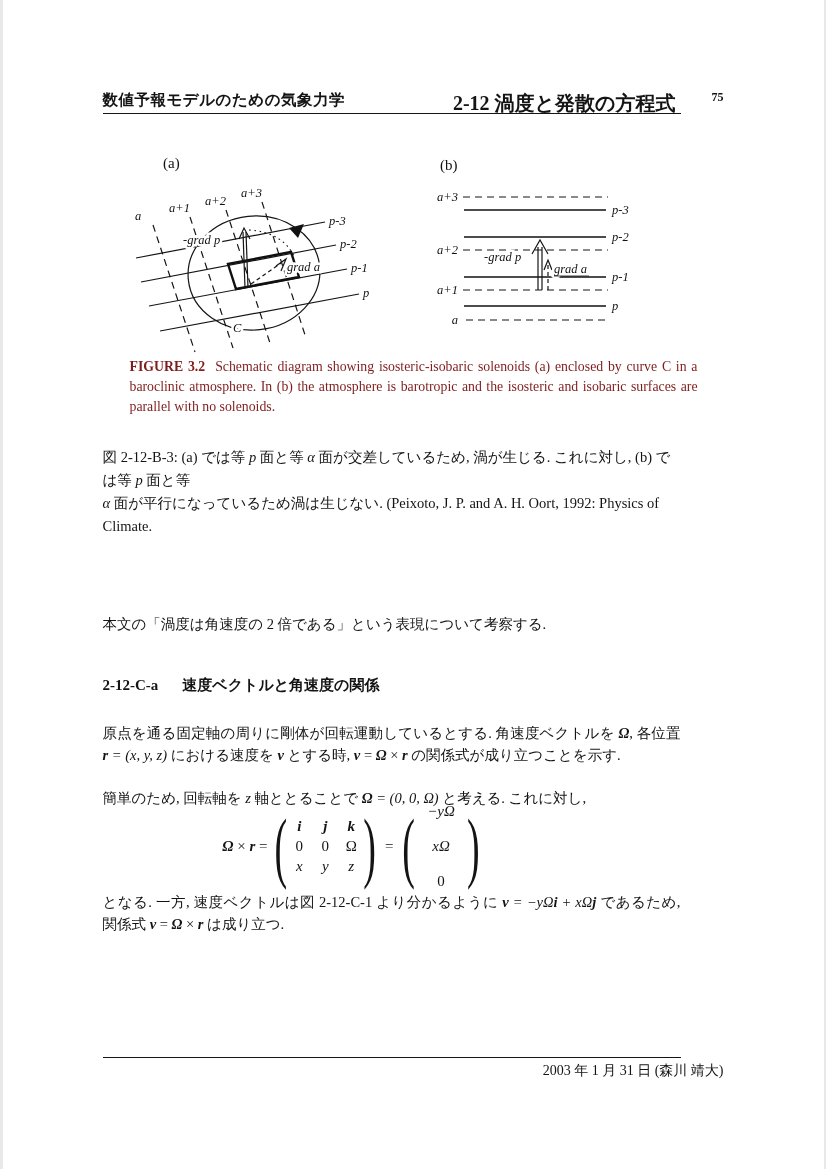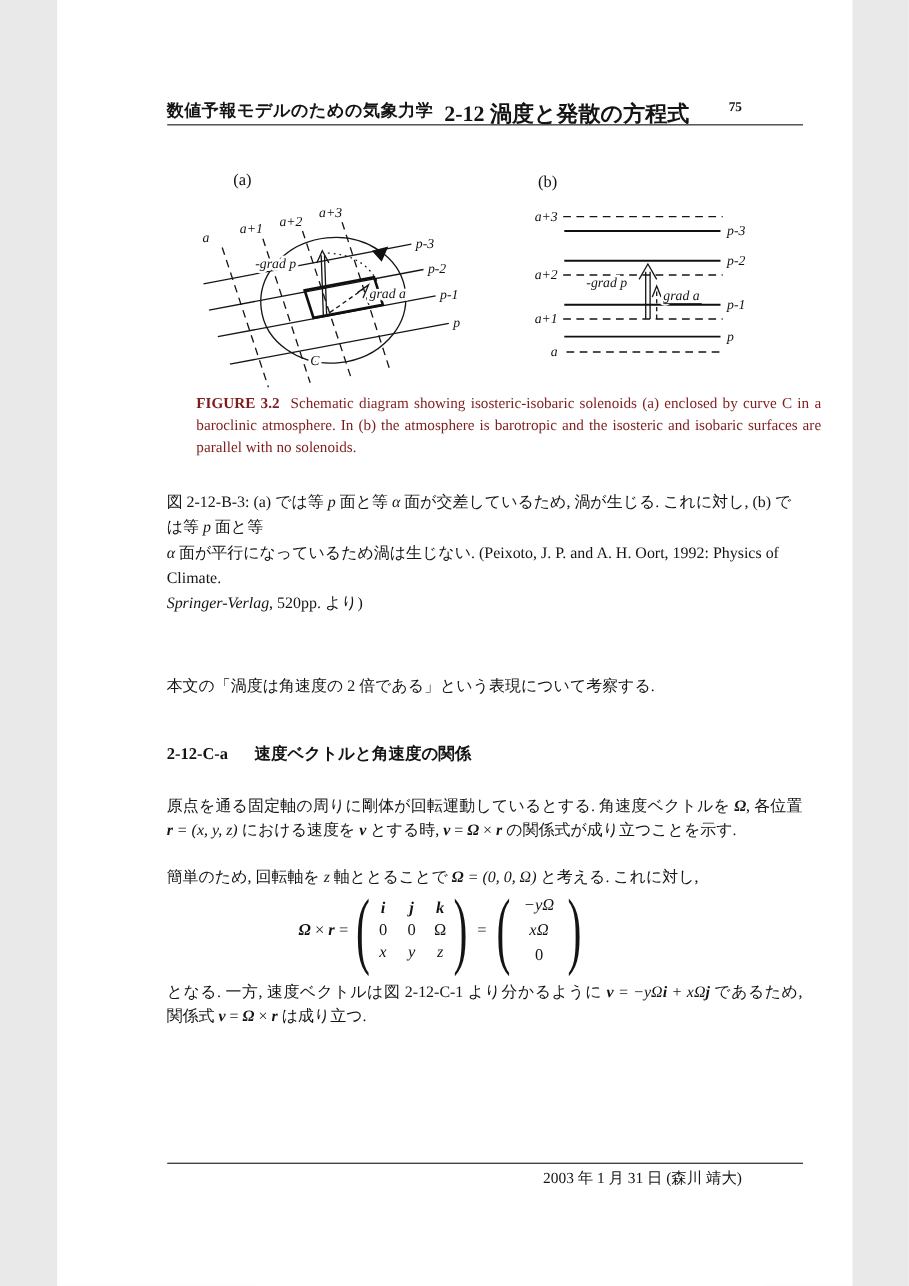--- a/index.html
+++ b/index.html
@@ -1,17 +1,17 @@
 <!DOCTYPE html>
 <html><head>
 <meta charset="utf-8">
 <style>
   html,body{margin:0;padding:0;background:#e9e9e9;}
   .page{
-    position:relative; width:723px; height:1169px; margin:0 auto;
+    position:relative; width:821px; height:1169px; margin:0 auto;
     background:#ffffff; color:#141414;
     font-family:"Liberation Serif","DejaVu Serif",serif;
     overflow:hidden;
   }
   .abs{position:absolute;}
 
   
   .hdr-left{left:100px; top:90px; font-weight:bold; font-size:15.5px; letter-spacing:.5px;}
   .hdr-right{right:148px; top:90px; font-weight:bold; font-size:20px;}
   .hdr-page{right:100px; top:90px; font-weight:bold; font-size:12px;}
@@ -64,21 +64,21 @@
     margin-left:-40px; font-size:15px;
   }
   .eq-lhs{margin-right:6px; white-space:pre;}
   .paren{
     display:inline-block; font-size:38px; line-height:1;
     transform:scaleY(2.05); transform-origin:center;
     font-family:"Liberation Serif",serif; font-weight:400; color:#141414;
     padding:0 1px;
   }
   .matrix{display:grid; grid-template-columns:repeat(3,auto); column-gap:12px; row-gap:3px; margin:0 4px; text-align:center;}
-  .vector{display:grid; grid-template-columns:auto; row-gap:6px; margin:0 4px; text-align:center; min-width:42px;}
+  .vector{display:grid; grid-template-columns:auto; row-gap:18px; margin:0 4px; text-align:center; min-width:42px;}
   .mcell{min-width:14px; line-height:17px;}
   .mcell.b{font-style:italic; font-weight:bold;}
   .mcell.m{font-style:italic;}
   .mcell.u{font-style:normal;}
   .eq-mid{margin:0 8px;}
 
   .ftr{right:100px; top:1062px; font-size:14px;}
 </style>
 </head>
 <body>
@@ -166,21 +166,20 @@
     <line x1="126" y1="136" x2="161" y2="136" stroke="#111" stroke-width="0.8"></line>
   </svg>
 
   <div class="abs cap-en">
     <span class="fig-tag">FIGURE 3.2</span><span>Schematic diagram showing isosteric-isobaric solenoids (a) enclosed by curve C in a baroclinic atmosphere. In (b) the atmosphere is barotropic and the isosteric and isobaric surfaces are parallel with no solenoids.</span>
   </div>
 
   <div class="abs cap-jp">
     <div><span class="seg-p">図 2-12-B-3: (a) では等 </span><span class="seg-m">p</span><span class="seg-p"> 面と等 </span><span class="seg-m">α</span><span class="seg-p"> 面が交差しているため, 渦が生じる. これに対し, (b) では等 </span><span class="seg-m">p</span><span class="seg-p"> 面と等</span></div>
     <div><span class="seg-m">α</span><span class="seg-p"> 面が平行になっているため渦は生じない. (Peixoto, J. P. and A. H. Oort, 1992: Physics of Climate.</span></div>
-    <div><span class="seg-i">Springer-Verlag</span><span class="seg-p">, 520pp. より)</span></div>
   </div>
 
 
   <div class="abs body-p p-intro"><span class="seg-p">本文の「渦度は角速度の 2 倍である」という表現について考察する.</span></div>
 
   <div class="abs h3">
     <span class="num">2-12-C-a</span><span>速度ベクトルと角速度の関係</span>
   </div>
 
   <div class="abs body-p p-rigid"><span class="seg-p">原点を通る固定軸の周りに剛体が回転運動しているとする. 角速度ベクトルを </span><span class="seg-b">Ω</span><span class="seg-p">, 各位置 </span><span class="seg-b">r</span><span class="seg-m"> = (x, y, z)</span><span class="seg-p"> における速度を </span><span class="seg-b">v</span><span class="seg-p"> とする時, </span><span class="seg-b">v</span><span class="seg-p"> = </span><span class="seg-b">Ω</span><span class="seg-p"> × </span><span class="seg-b">r</span><span class="seg-p"> の関係式が成り立つことを示す.</span></div>

